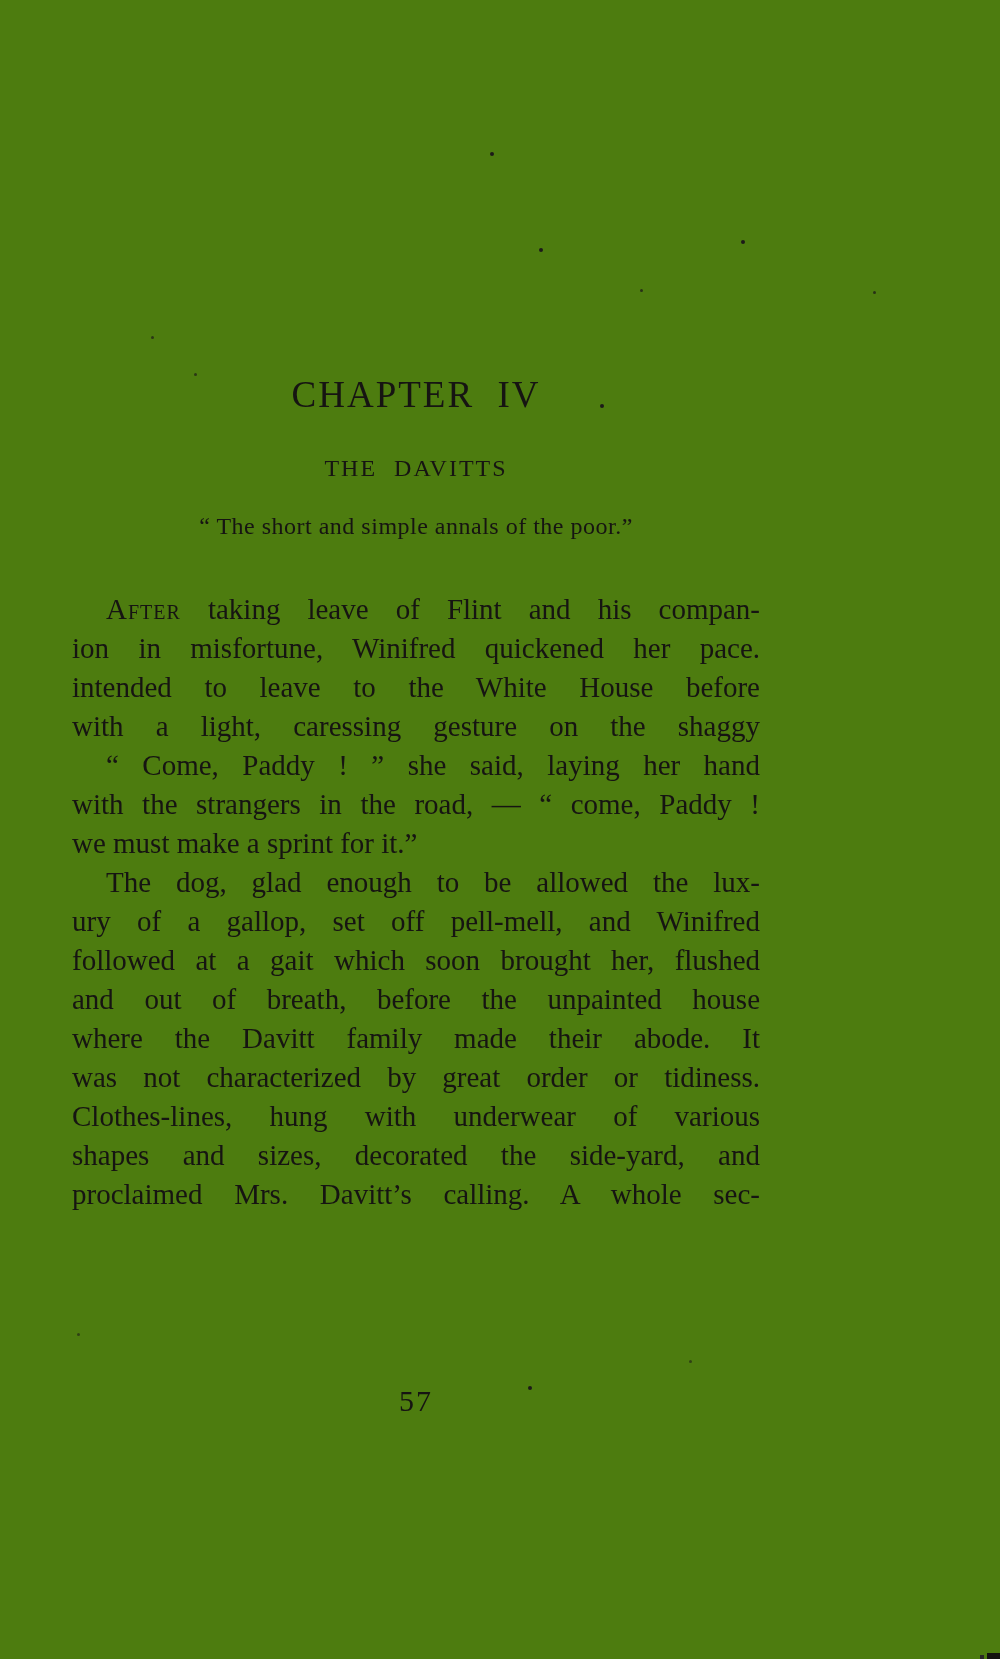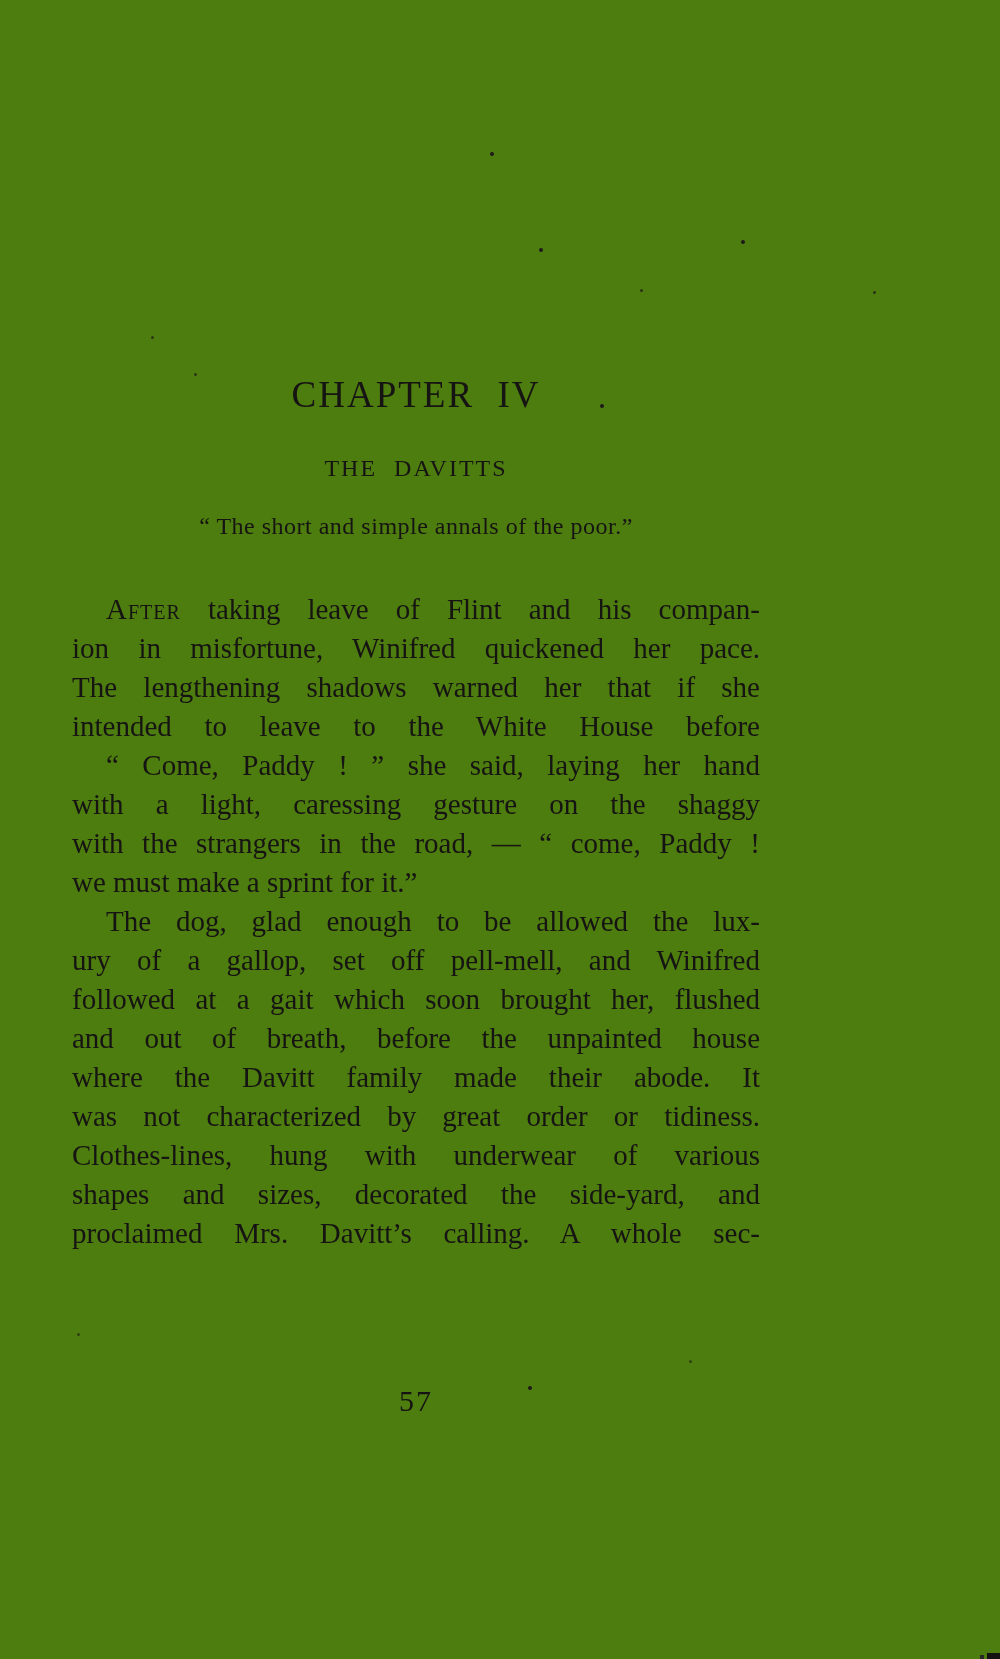--- a/index.html
+++ b/index.html
@@ -94,24 +94,23 @@
 
   <div id="chapter-heading" class="centered-block">CHAPTER IV</div>
 
   <div id="epigraph" class="centered-block">“ The short and simple annals of the poor.”</div>
 
   <div id="chapter-subtitle" class="centered-block">THE DAVITTS</div>
 
   <div id="body-text">
     <div class="line indent"><span class="smallcaps">After</span> <span>taking leave of Flint and his compan-</span></div>
     <div class="line">ion in misfortune, Winifred quickened her pace.</div>
-    <div class="line">The lengthening shadows warned her that if she</div>
     <div class="line">intended to leave to the White House before</div>
+    <div class="line">with a light, caressing gesture on the shaggy</div>
     <div class="line indent">“ Come, Paddy ! ” she said, laying her hand</div>
-    <div class="line">with a light, caressing gesture on the shaggy</div>
     <div class="line">with the strangers in the road, — “ come, Paddy !</div>
     <div class="line para-end">we must make a sprint for it.”</div>
     <div class="line indent">The dog, glad enough to be allowed the lux-</div>
     <div class="line">ury of a gallop, set off pell-mell, and Winifred</div>
     <div class="line">followed at a gait which soon brought her, flushed</div>
     <div class="line">and out of breath, before the unpainted house</div>
     <div class="line">where the Davitt family made their abode.  It</div>
     <div class="line">was not characterized by great order or tidiness.</div>
     <div class="line">Clothes-lines, hung with underwear of various</div>
     <div class="line">shapes and sizes, decorated the side-yard, and</div>

